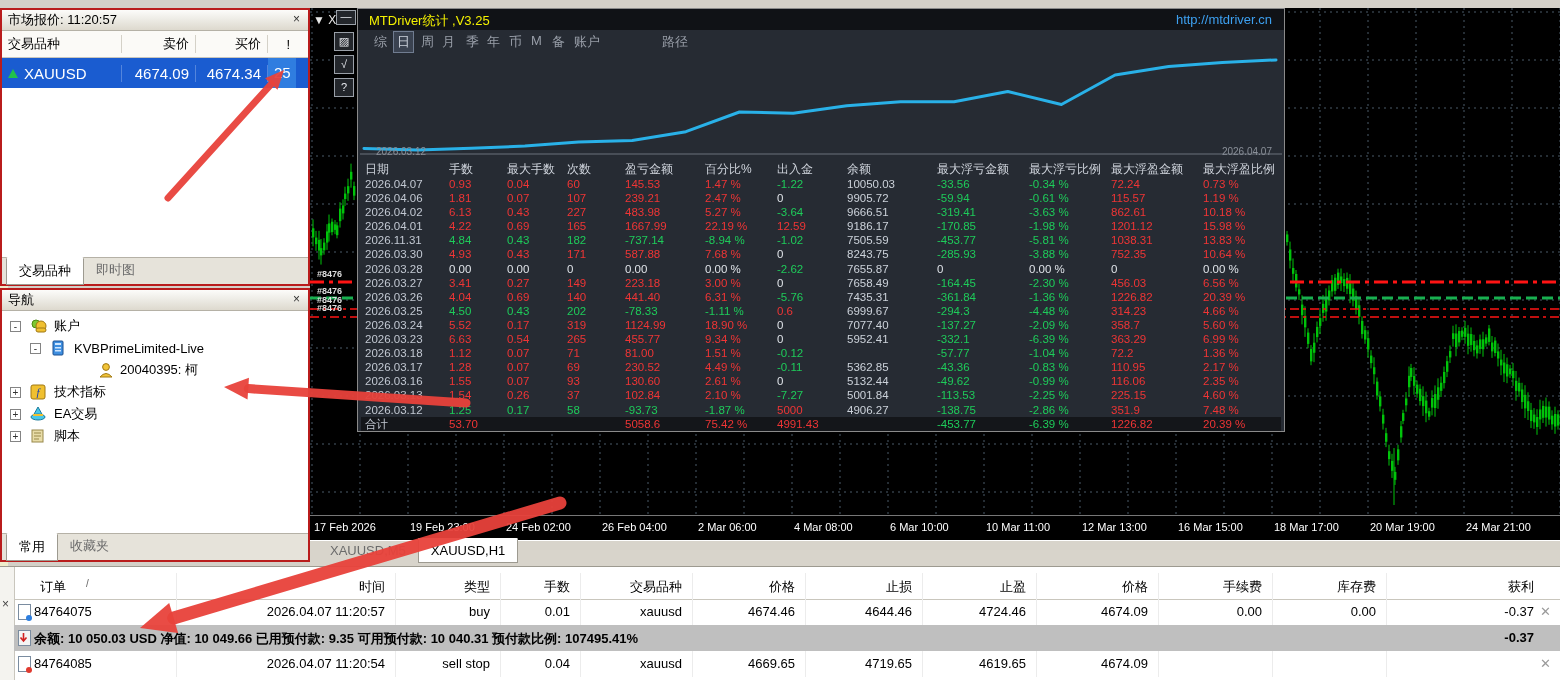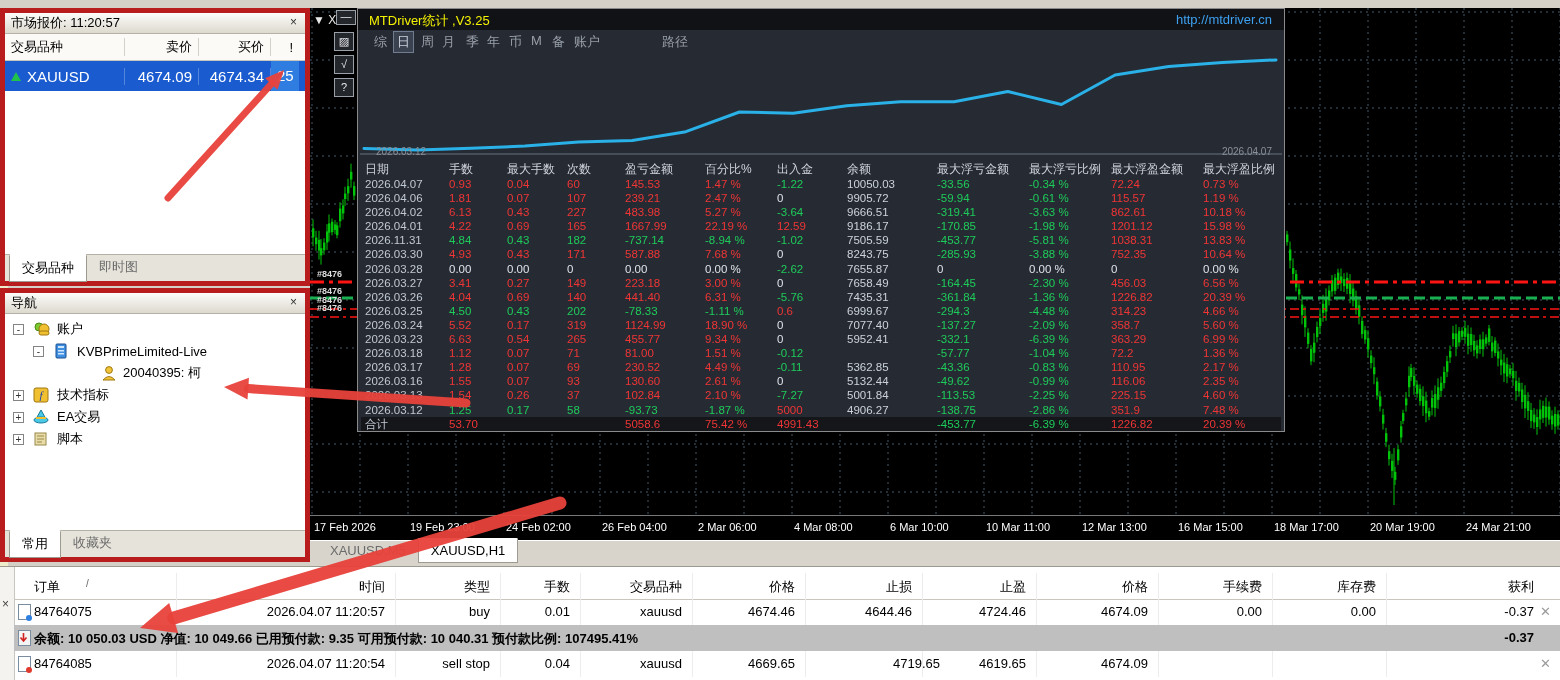--- a/index.html
+++ b/index.html
@@ -1,20 +1,20 @@
 <!DOCTYPE html>
 <html><head>
 <meta charset="utf-8">
 <style>
   html,body{margin:0;padding:0;}
   #root{position:relative;width:1560px;height:680px;background:#d4d0c8;
         font-family:"Liberation Sans","DejaVu Sans",sans-serif;overflow:hidden;}
   .abs{position:absolute;}
   
-  .lpanel{background:#fff;border:5px solid #b91c1c;box-sizing:border-box;}
+  .lpanel{background:#fff;border:2px solid #b91c1c;box-sizing:border-box;}
   .ptitle{height:20px;background:linear-gradient(#fcfcfa,#ddd9ce);border-bottom:1px solid #b5b1a6;
           font-size:13px;color:#000;line-height:20px;padding-left:6px;position:relative;}
   .pclose{position:absolute;right:4px;top:2px;width:15px;height:15px;font-size:12px;color:#333;
           text-align:center;line-height:15px;}
   .mw-hrow{display:flex;height:26px;border-bottom:1px solid #c9c6bd;background:#fbfaf7;
            font-size:13px;color:#000;align-items:center;}
   .mw-cell{box-sizing:border-box;padding:0 6px;border-right:1px solid #d4d1c8;}
   .mw-row{display:flex;height:30px;background:#1a5cd0;color:#fff;font-size:15px;align-items:center;}
   .mw-row .mw-cell{border-right:1px solid rgba(255,255,255,.25);}
   .upar{width:0;height:0;border-left:5px solid transparent;border-right:5px solid transparent;
@@ -764,21 +764,21 @@
   </div>
 
   <div id="charttabs" class="abs"><span class="tab" style="margin-top: 2px; margin-left: 8px;">XAUUSD,M5</span><span class="tab on" style="margin-top: 2px;">XAUUSD,H1</span></div>
 
   <div id="orders" class="abs">
     <div class="gut">
       <span style="position:absolute;left:2px;top:30px;font-size:12px;color:#444;">×</span>
     </div>
     <div id="orders-body">
         <div class="orow ohead" style="top: 6px;">
-          <span class="ocell" style="left: 20px;">订单</span>
+          <span class="ocell" style="left: 26px;">订单</span>
           <span class="ocell" style="left: 72px; font-size: 10px; color: rgb(102, 102, 102);">/</span>
           <span class="ocell" style="right: 1175px;">时间</span>
           <span class="ocell" style="right: 1070px;">类型</span>
           <span class="ocell" style="right: 990px;">手数</span>
           <span class="ocell" style="right: 878px;">交易品种</span>
           <span class="ocell" style="right: 765px;">价格</span>
           <span class="ocell" style="right: 648px;">止损</span>
           <span class="ocell" style="right: 534px;">止盈</span>
           <span class="ocell" style="right: 412px;">价格</span>
           <span class="ocell" style="right: 298px;">手续费</span>
@@ -828,21 +828,21 @@
         <div class="orow" style="top: 84px;">
           <span class="docicon">
             <i style="background: rgb(224, 58, 47);"></i>
           </span>
           <span class="ocell" style="left: 20px;">84764085</span>
           <span class="ocell" style="right: 1175px;">2026.04.07 11:20:54</span>
           <span class="ocell" style="right: 1070px;">sell stop</span>
           <span class="ocell" style="right: 990px;">0.04</span>
           <span class="ocell" style="right: 878px;">xauusd</span>
           <span class="ocell" style="right: 765px;">4669.65</span>
-          <span class="ocell" style="right: 620px;">4719.65</span>
+          <span class="ocell" style="right: 648px;">4719.65</span>
           <span class="ocell" style="right: 534px;">4619.65</span>
           <span class="ocell" style="right: 412px;">4674.09</span>
           <span class="rowx">✕</span>
           <i class="osep" style="left: 162px;"></i>
           <i class="osep" style="left: 381px;"></i>
           <i class="osep" style="left: 486px;"></i>
           <i class="osep" style="left: 566px;"></i>
           <i class="osep" style="left: 678px;"></i>
           <i class="osep" style="left: 791px;"></i>
           <i class="osep" style="left: 908px;"></i>

